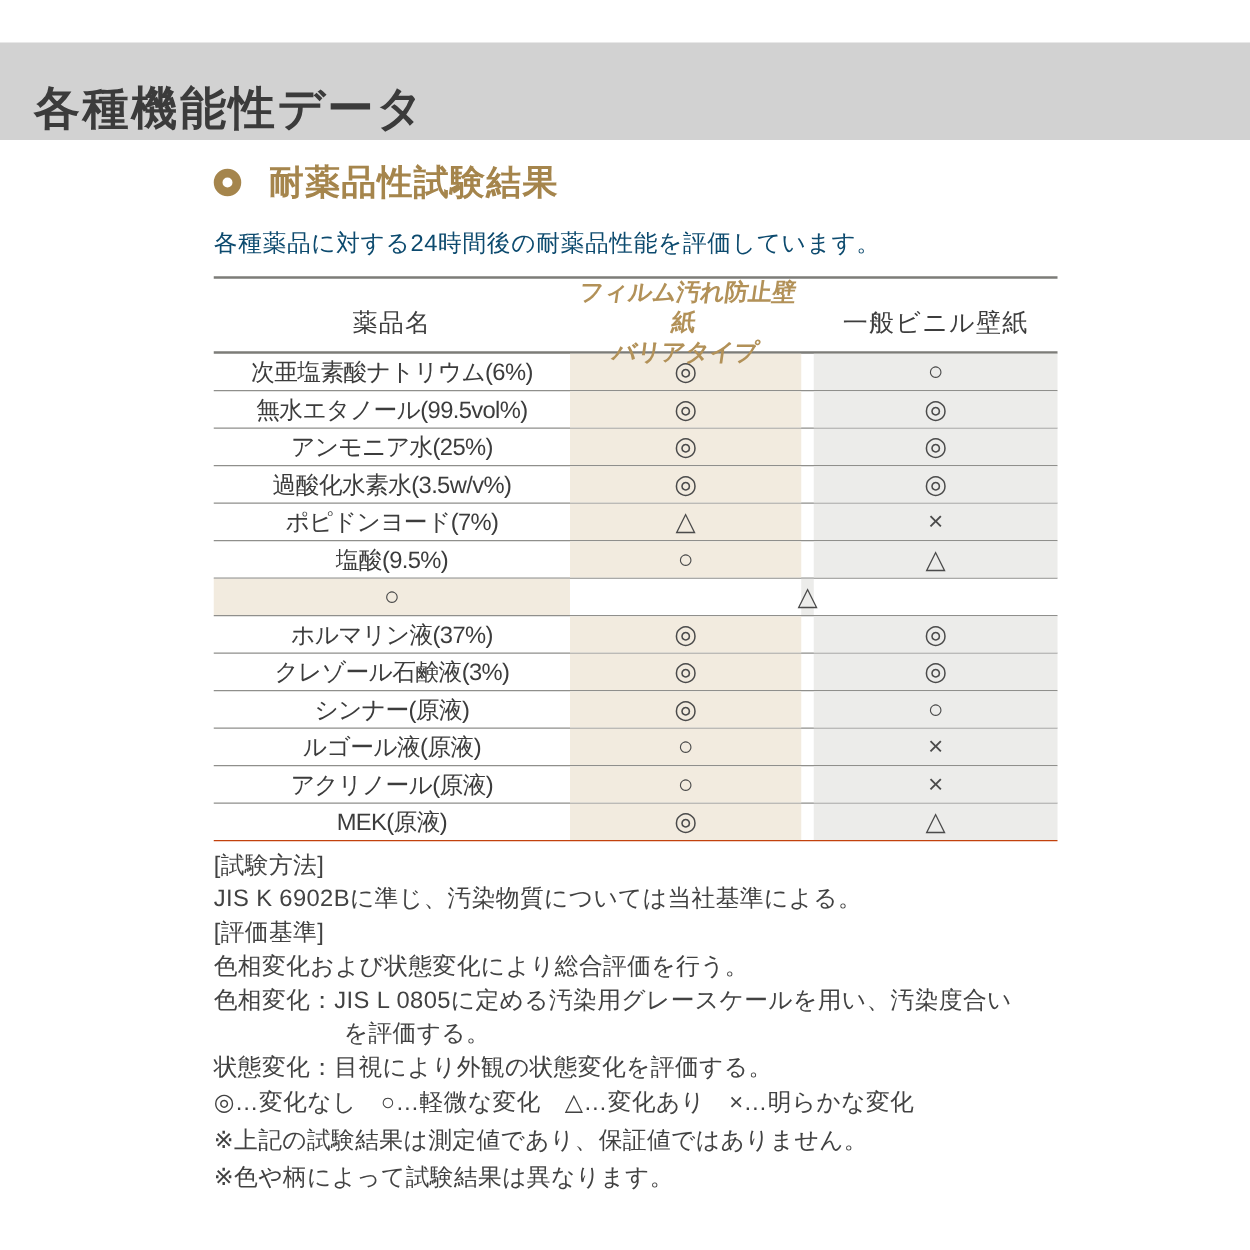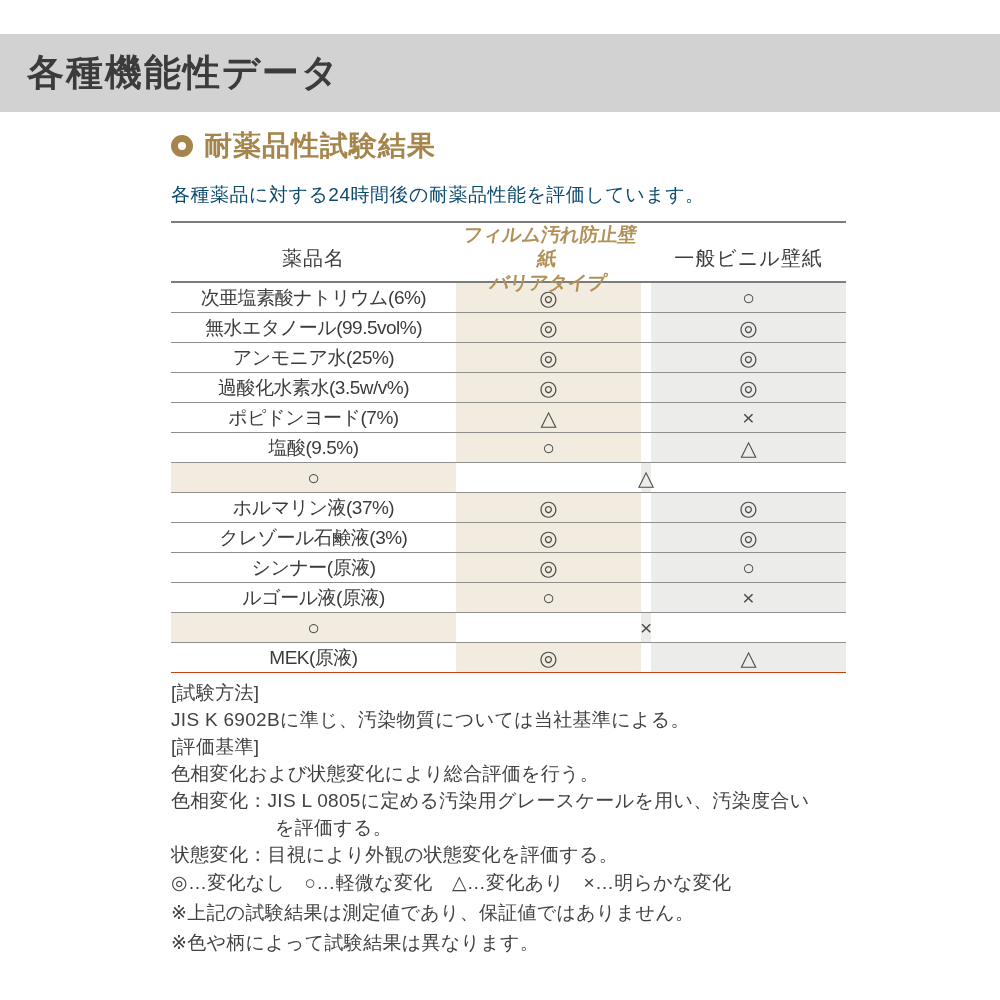--- a/index.html
+++ b/index.html
@@ -13,41 +13,41 @@
   }
   .page { position: relative; width: 1000px; height: 1000px; }
 
   
   .banner {
     position: absolute;
     top: 34px; left: 0;
     width: 1000px; height: 78px;
     background: #d2d2d2;
     display: flex;
-    align-items: center;
+    align-items: flex-end;
   }
   .banner-title {
     margin-left: 27px;
     font-size: 37px;
     font-weight: bold;
     color: #3b3b3b;
     letter-spacing: 2px;
   }
 
   
   .content {
     position: absolute;
     left: 171px; top: 127px;
     width: 678px;
   }
 
   .section-heading {
     display: flex;
     align-items: center;
-    gap: 11px;
+    gap: 22px;
   }
   .ring-bullet {
     width: 8px; height: 8px;
     border: 7px solid #a5854c;
     border-radius: 50%;
     background: #ffffff;
     flex: 0 0 auto;
   }
   .section-title {
     font-size: 28px;
@@ -272,20 +272,21 @@
         <div class="cell c-name">ルゴール液(原液)</div>
         <div class="cell c-film">
             <span class="symbol">○</span>
           </div>
         <div class="cell"></div>
         <div class="cell c-vinyl">
             <span class="symbol">×</span>
           </div>
       </div>
       <div class="t-row t-data">
+        <div class="cell c-name">アクリノール(原液)</div>
         <div class="cell c-film">
             <span class="symbol">○</span>
           </div>
         <div class="cell"></div>
         <div class="cell c-vinyl">
             <span class="symbol">×</span>
           </div>
       </div>
       <div class="t-row t-data last">
         <div class="cell c-name">MEK(原液)</div>

